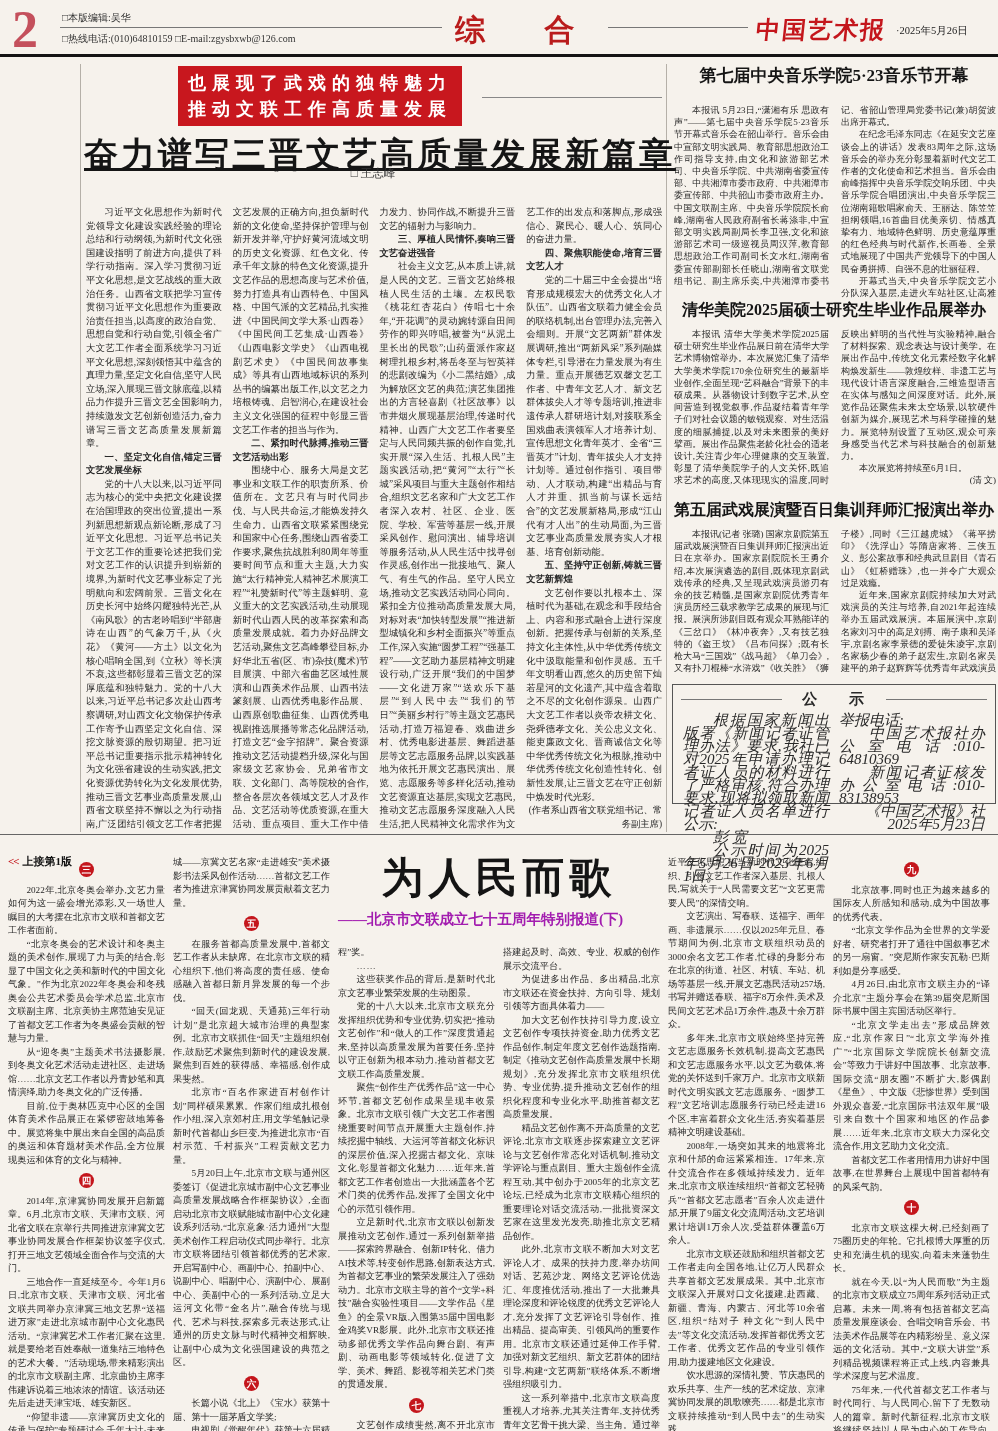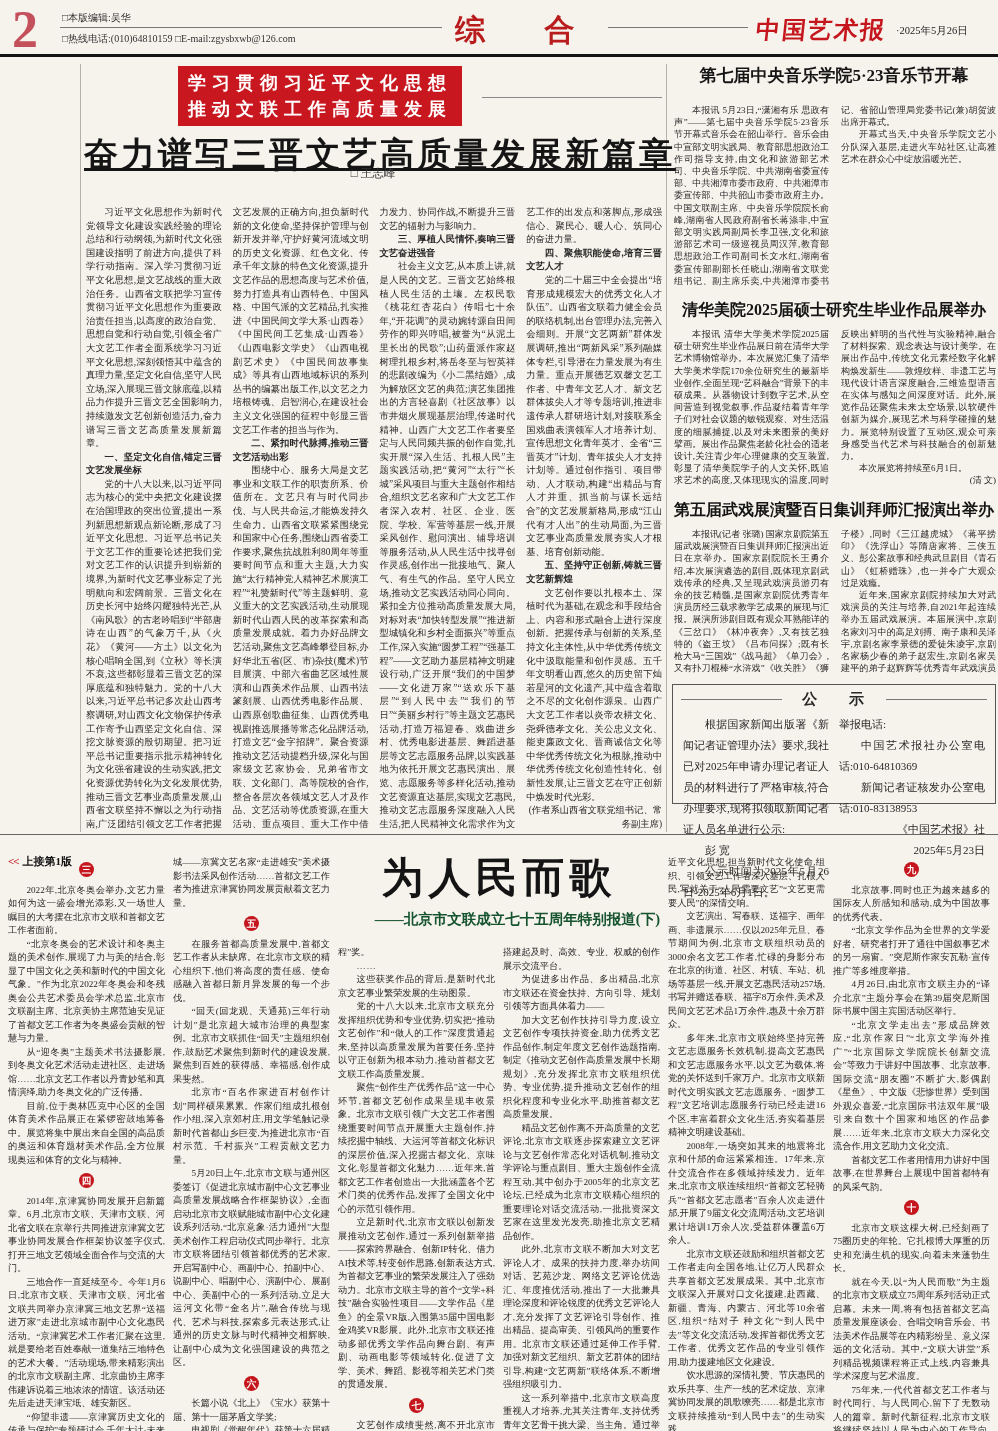--- a/index.html
+++ b/index.html
@@ -35,29 +35,29 @@
   
   .news-title{font-size:17px;font-weight:bold;text-align:center;color:#151515;white-space:nowrap;}
   .news-body{column-count:2;column-gap:12px;column-fill:auto;font-size:9px;line-height:12.2px;overflow:hidden;text-align:justify;}
 
   
   .notice-box{border:1px solid #555;background:transparent;}
   .notice-head{display:flex;align-items:center;margin:5px 8px 3px 8px;}
   .notice-head:before,.notice-head:after{content:"";flex:1;border-top:1px solid #777;}
   .notice-title{font-size:15px;font-weight:bold;letter-spacing:14px;padding:0 8px 0 20px;white-space:nowrap;}
   .notice-cols{display:flex;gap:10px;padding:2px 10px 6px 10px;}
-  .notice-col{flex:1;font-size:11px;line-height:21px;text-align:justify;}
+  .notice-col{flex:1;font-size:15px;line-height:13px;text-align:justify;font-style:italic;}
 
   
   .cont-label{font-size:11px;font-weight:bold;color:#111;white-space:nowrap;}
   .cont-label .arrows{color:#c4161c;letter-spacing:-1px;margin-right:4px;font-weight:bold;}
 
   
   .feature-title{font-size:42px;font-weight:bold;letter-spacing:5px;text-align:center;color:#141414;white-space:nowrap;}
-  .feature-sub{font-size:14.5px;font-weight:bold;text-align:right;color:#14532d;white-space:nowrap;}
+  .feature-sub{font-size:14.5px;font-weight:bold;text-align:left;color:#a21caf;white-space:nowrap;}
   .fcol{position:absolute;width:157px;font-size:9.2px;line-height:13.5px;overflow:hidden;text-align:justify;}
 </style>
 </head>
 <body>
 
 <div id="page">
 
   <div class="abs pagenum" style="left:12px;top:4px;">2</div>
   <div class="abs ed-line" style="left:62px;top:11px;">□本版编辑:吴华</div>
   <div class="rule-h" style="left:60px;top:27px;width:382px;background:#777;"></div>
@@ -65,21 +65,21 @@
   <div class="abs section-title" style="left:455px;top:10px;">综  合</div>
   <div class="rule-h" style="left:608px;top:27px;width:140px;background:#777;"></div>
   <div class="abs masthead" style="left:756px;top:14px;">中国艺术报</div>
   <div class="abs m-date" style="left:896px;top:24px;">·2025年5月26日</div>
   <div class="thick-rule" style="left:0;top:54px;width:998px;"></div>
 
   <div class="rule-v" style="left:80px;top:64px;height:768px;"></div>
   <div class="rule-v" style="left:666px;top:64px;height:768px;"></div>
 
   <div class="abs kicker" style="left:178px;top:66px;width:284px;height:56px;">
-    <div>学习贯彻习近平文化思想</div>
+    <div>也展现了武戏的独特魅力</div>
     <div>推动文联工作高质量发展</div>
   </div>
   <div class="rule-h" style="left:482px;top:97px;width:180px;background:#888;"></div>
   <div class="abs lead-title" style="left:84px;top:132px;width:578px;text-decoration:underline;">奋力谱写三晋文艺高质量发展新篇章</div>
   <div class="abs byline" style="left:84px;top:166px;width:578px;">□ 王志峰</div>
   <div class="abs lead-body" style="left:86px;top:206px;width:576px;height:627px;">
       <p class="para">习近平文化思想作为新时代党领导文化建设实践经验的理论总结和行动纲领,为新时代文化强国建设指明了前进方向,提供了科学行动指南。深入学习贯彻习近平文化思想,是文艺战线的重大政治任务。山西省文联把学习宣传贯彻习近平文化思想作为重要政治责任担当,以高度的政治自觉、思想自觉和行动自觉,引领全省广大文艺工作者全面系统学习习近平文化思想,深刻领悟其中蕴含的真理力量,坚定文化自信,坚守人民立场,深入展现三晋文脉底蕴,以精品力作提升三晋文艺全国影响力,持续激发文艺创新创造活力,奋力谱写三晋文艺高质量发展新篇章。</p>
       <p class="subhead">一、坚定文化自信,锚定三晋文艺发展坐标</p>
       <p class="para">党的十八大以来,以习近平同志为核心的党中央把文化建设摆在治国理政的突出位置,提出一系列新思想新观点新论断,形成了习近平文化思想。习近平总书记关于文艺工作的重要论述把我们党对文艺工作的认识提升到崭新的境界,为新时代文艺事业标定了光明航向和宏阔前景。三晋文化在历史长河中始终闪耀独特光芒,从《南风歌》的古老吟唱到“半部唐诗在山西”的气象万千,从《火花》《黄河——方土》以文化为核心唱响全国,到《立秋》等长演不衰,这些都彰显着三晋文艺的深厚底蕴和独特魅力。党的十八大以来,习近平总书记多次赴山西考察调研,对山西文化文物保护传承工作寄予山西坚定文化自信、深挖文脉资源的殷切期望。把习近平总书记重要指示批示精神转化为文化强省建设的生动实践,把文化资源优势转化为文化发展优势,推动三晋文艺事业高质量发展,山西省文联坚持不懈以之为行动指南,广泛团结引领文艺工作者把握文艺发展的正确方向,担负新时代新的文化使命,坚持保护管理与创新开发并举,守护好黄河流域文明的历史文化资源、红色文化、传承千年文脉的特色文化资源,提升文艺作品的思想高度与艺术价值,努力打造具有山西特色、中国风格、中国气派的文艺精品,扎实推进《中国民间文学大系·山西卷》《中国民间工艺集成·山西卷》《山西电影文学史》《山西电视剧艺术史》《中国民间故事集成》等具有山西地域标识的系列丛书的编纂出版工作,以文艺之力培根铸魂、启智润心,在建设社会主义文化强国的征程中彰显三晋文艺工作者的担当与作为。</p>
       <p class="subhead">二、紧扣时代脉搏,推动三晋文艺活动出彩</p>
@@ -89,20 +89,21 @@
       <p class="subhead">四、聚焦职能使命,培育三晋文艺人才</p>
       <p class="para">党的二十届三中全会提出“培育形成规模宏大的优秀文化人才队伍”。山西省文联着力健全会员的联络机制,出台管理办法,完善入会细则。开展“文艺两新”群体发展调研,推出“两新风采”系列融媒体专栏,引导潜在力量发展为有生力量。重点开展德艺双馨文艺工作者、中青年文艺人才、新文艺群体拔尖人才等专题培训,推进非遗传承人群研培计划,对接联系全国戏曲表演领军人才培养计划、宣传思想文化青年英才、全省“三晋英才”计划、青年拔尖人才支持计划等。通过创作指引、项目带动、人才联动,构建“出精品与育人才并重、抓当前与谋长远结合”的文艺发展新格局,形成“江山代有才人出”的生动局面,为三晋文艺事业高质量发展夯实人才根基、培育创新动能。</p>
       <p class="subhead">五、坚持守正创新,铸就三晋文艺新辉煌</p>
       <p class="para">文艺创作要以扎根本土、深植时代为基础,在观念和手段结合上、内容和形式融合上进行深度创新。把握传承与创新的关系,坚持文化主体性,从中华优秀传统文化中汲取能量和创作灵感。五千年文明看山西,悠久的历史留下灿若星河的文化遗产,其中蕴含着取之不尽的文化创作源泉。山西广大文艺工作者以炎帝农耕文化、尧舜德孝文化、关公忠义文化、能吏廉政文化、晋商诚信文化等中华优秀传统文化为根脉,推动中华优秀传统文化创造性转化、创新性发展,让三晋文艺在守正创新中焕发时代光彩。</p>
       <p class="sign">(作者系山西省文联党组书记、常务副主席)</p>
     </div>
 
   <div class="abs news-title" style="left:672px;top:64px;width:324px;">第七届中央音乐学院5·23音乐节开幕</div>
   <div class="abs news-body" style="left:674px;top:104px;width:322px;height:202px;">
       <p class="para">本报讯  5月23日,“潇湘有乐  思政有声”——第七届中央音乐学院5·23音乐节开幕式音乐会在韶山举行。音乐会由中宣部文明实践局、教育部思想政治工作司指导支持,由文化和旅游部艺术司、中央音乐学院、中共湖南省委宣传部、中共湘潭市委市政府、中共湘潭市委宣传部、中共韶山市委市政府主办。中国文联副主席、中央音乐学院院长俞峰,湖南省人民政府副省长蒋涤非,中宣部文明实践局副局长李卫强,文化和旅游部艺术司一级巡视员周汉萍,教育部思想政治工作司副司长文水红,湖南省委宣传部副部长任晓山,湖南省文联党组书记、副主席乐奕,中共湘潭市委书记、省韶山管理局党委书记(兼)胡贺波出席开幕式。</p>
+      <p class="para">在纪念毛泽东同志《在延安文艺座谈会上的讲话》发表83周年之际,这场音乐会的举办充分彰显着新时代文艺工作者的文化使命和艺术担当。音乐会由俞峰指挥中央音乐学院交响乐团、中央音乐学院合唱团演出,中央音乐学院三位湖南籍歌唱家俞天、王丽达、陈笠笠担纲领唱,16首曲目优美亲切、情感真挚有力、地域特色鲜明、历史意蕴厚重的红色经典与时代新作,长画卷、全景式地展现了中国共产党领导下的中国人民奋勇拼搏、自强不息的壮丽征程。</p>
       <p class="para">开幕式当天,中央音乐学院文艺小分队深入基层,走进火车站社区,让高雅艺术在群众心中绽放温暖光芒。</p>
     </div>
 
   <div class="abs news-title" style="left:672px;top:300px;width:324px;font-size:16px;">清华美院2025届硕士研究生毕业作品展举办</div>
   <div class="abs news-body" style="left:674px;top:328px;width:322px;height:162px;">
       <p class="para">本报讯  清华大学美术学院2025届硕士研究生毕业作品展日前在清华大学艺术博物馆举办。本次展览汇集了清华大学美术学院170余位研究生的最新毕业创作,全面呈现“艺科融合”背景下的丰硕成果。从器物设计到数字艺术,从空间营造到视觉叙事,作品凝结着青年学子们对社会议题的敏锐观察、对生活温度的细腻捕捉,以及对未来图景的美好擘画。展出作品聚焦老龄化社会的适老设计,关注青少年心理健康的交互装置,彰显了清华美院学子的人文关怀,既追求艺术的高度,又体现现实的温度,同时反映出鲜明的当代性与实验精神,融合了材料探索、观念表达与设计美学。在展出作品中,传统文化元素经数字化解构焕发新生——敦煌纹样、非遗工艺与现代设计语言深度融合,三维造型语言在实体与感知之间深度对话。此外,展览作品还聚焦未来太空场景,以软硬件创新为媒介,展现艺术与科学碰撞的魅力。展览特别设置了互动区,观众可亲身感受当代艺术与科技融合的创新魅力。</p>
       <p class="para">本次展览将持续至6月1日。</p>
       <p class="sign">(清    文)</p>
     </div>
 
@@ -184,21 +185,21 @@
       <p class="cont">近平文化思想,担当新时代文化使命,组织、引领文艺工作者深入基层、扎根人民,写就关于“人民需要文艺”“文艺更需要人民”的深情交响。</p>
       <p class="para">文艺演出、写春联、送福字、画年画、非遗展示……仅以2025年元旦、春节期间为例,北京市文联组织动员的3000余名文艺工作者,忙碌的身影分布在北京的街道、社区、村镇、车站、机场等基层一线,开展文艺惠民活动257场,书写并赠送春联、福字8万余件,美术及民间文艺艺术品1万余件,惠及十余万群众。</p>
       <p class="para">多年来,北京市文联始终坚持完善文艺志愿服务长效机制,提高文艺惠民和文艺志愿服务水平,以文艺为载体,将党的关怀送到千家万户。北京市文联新时代文明实践文艺志愿服务、“圆梦工程”文艺培训志愿服务行动已经走进16个区,丰富着群众文化生活,夯实着基层精神文明建设基础。</p>
       <p class="para">2008年,一场突如其来的地震将北京和什邡的命运紧紧相连。17年来,京什交流合作在多领域持续发力。近年来,北京市文联连续组织“首都文艺轻骑兵”“首都文艺志愿者”百余人次走进什邡,开展了9届文化交流周活动,文艺培训累计培训1万余人次,受益群体覆盖6万余人。</p>
       <p class="para">北京市文联还鼓励和组织首都文艺工作者走向全国各地,让亿万人民群众共享首都文艺发展成果。其中,北京市文联深入开展对口文化援建,赴西藏、新疆、青海、内蒙古、河北等10余省区,组织“结对子  种文化”“到人民中去”等文化交流活动,发挥首都优秀文艺工作者、优秀文艺作品的专业引领作用,助力援建地区文化建设。</p>
       <p class="para">饮水思源的深情礼赞、节庆惠民的欢乐共享、生产一线的艺术绽放、京津冀协同发展的凯歌嘹亮……都是北京市文联持续推动“到人民中去”的生动实践。</p>
     </div>
   <div class="fcol" style="left:833px;top:856px;height:575px;">
       <div class="circ-wrap"><span class="circ">九</span></div>
       <p class="para">北京故事,同时也正为越来越多的国际友人所感知和感动,成为中国故事的优秀代表。</p>
-      <p class="para">“北京文学作品为全世界的文学爱好者、研究者打开了通往中国叙事艺术的另一扇窗。”突尼斯作家安瓦勒·宣传推广等多维度举措。</p>
+      <p class="para">“北京文学作品为全世界的文学爱好者、研究者打开了通往中国叙事艺术的另一扇窗。”突尼斯作家安瓦勒·巴斯利如是分享感受。</p>
       <p class="para">4月26日,由北京市文联主办的“译介北京”主题分享会在第39届突尼斯国际书展中国主宾国活动区举行。</p>
       <p class="para">“北京文学走出去”形成品牌效应,“北京作家日”“北京文学海外推广”“北京国际文学院院长创新交流会”等致力于讲好中国故事、北京故事,国际交流“朋友圈”不断扩大,影偶剧《星鱼》、中文版《悲惨世界》受到国外观众喜爱,“北京国际书法双年展”吸引来自数十个国家和地区的作品参展……近年来,北京市文联大力深化交流合作,用文艺助力文化交流。</p>
       <p class="para">首都文艺工作者用情用力讲好中国故事,在世界舞台上展现中国首都特有的风采气韵。</p>
       <div class="circ-wrap"><span class="circ">十</span></div>
       <p class="para">北京市文联这棵大树,已经刻画了75圈历史的年轮。它扎根博大厚重的历史和充满生机的现实,向着未来蓬勃生长。</p>
       <p class="para">就在今天,以“为人民而歌”为主题的北京市文联成立75周年系列活动正式启幕。未来一周,将有包括首都文艺高质量发展座谈会、合唱交响音乐会、书法美术作品展等在内精彩纷呈、意义深远的文化活动。其中,“文联大讲堂”系列精品视频课程将正式上线,内容兼具学术深度与艺术温度。</p>
       <p class="para">75年来,一代代首都文艺工作者与时代同行、与人民同心,留下了无数动人的篇章。新时代新征程,北京市文联将继续坚持以人民为中心的工作导向,团结引领广大文艺工作者为人民而歌、为时代放歌,奋力书写首都文艺事业高质量发展新篇章。</p>
     </div>
 
 </div>

